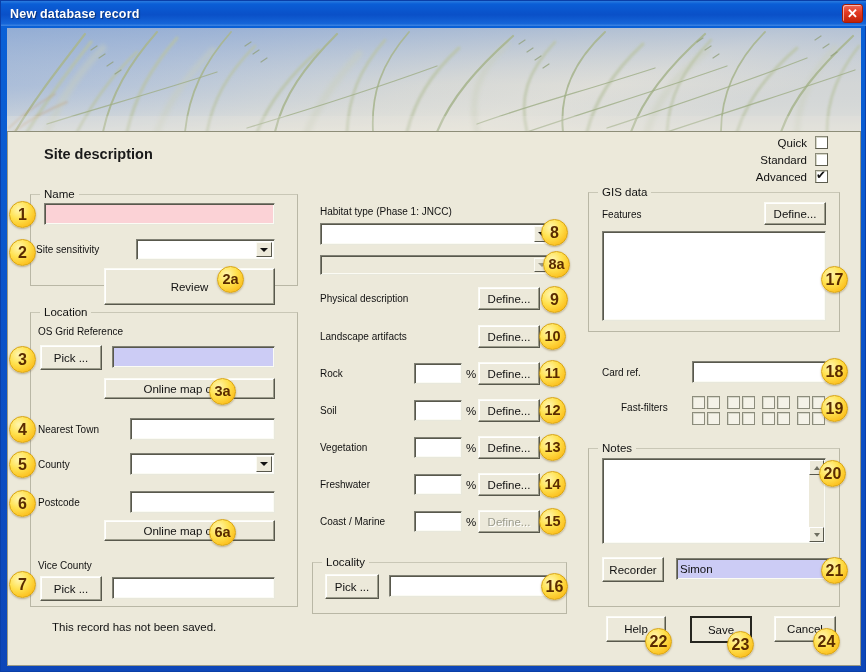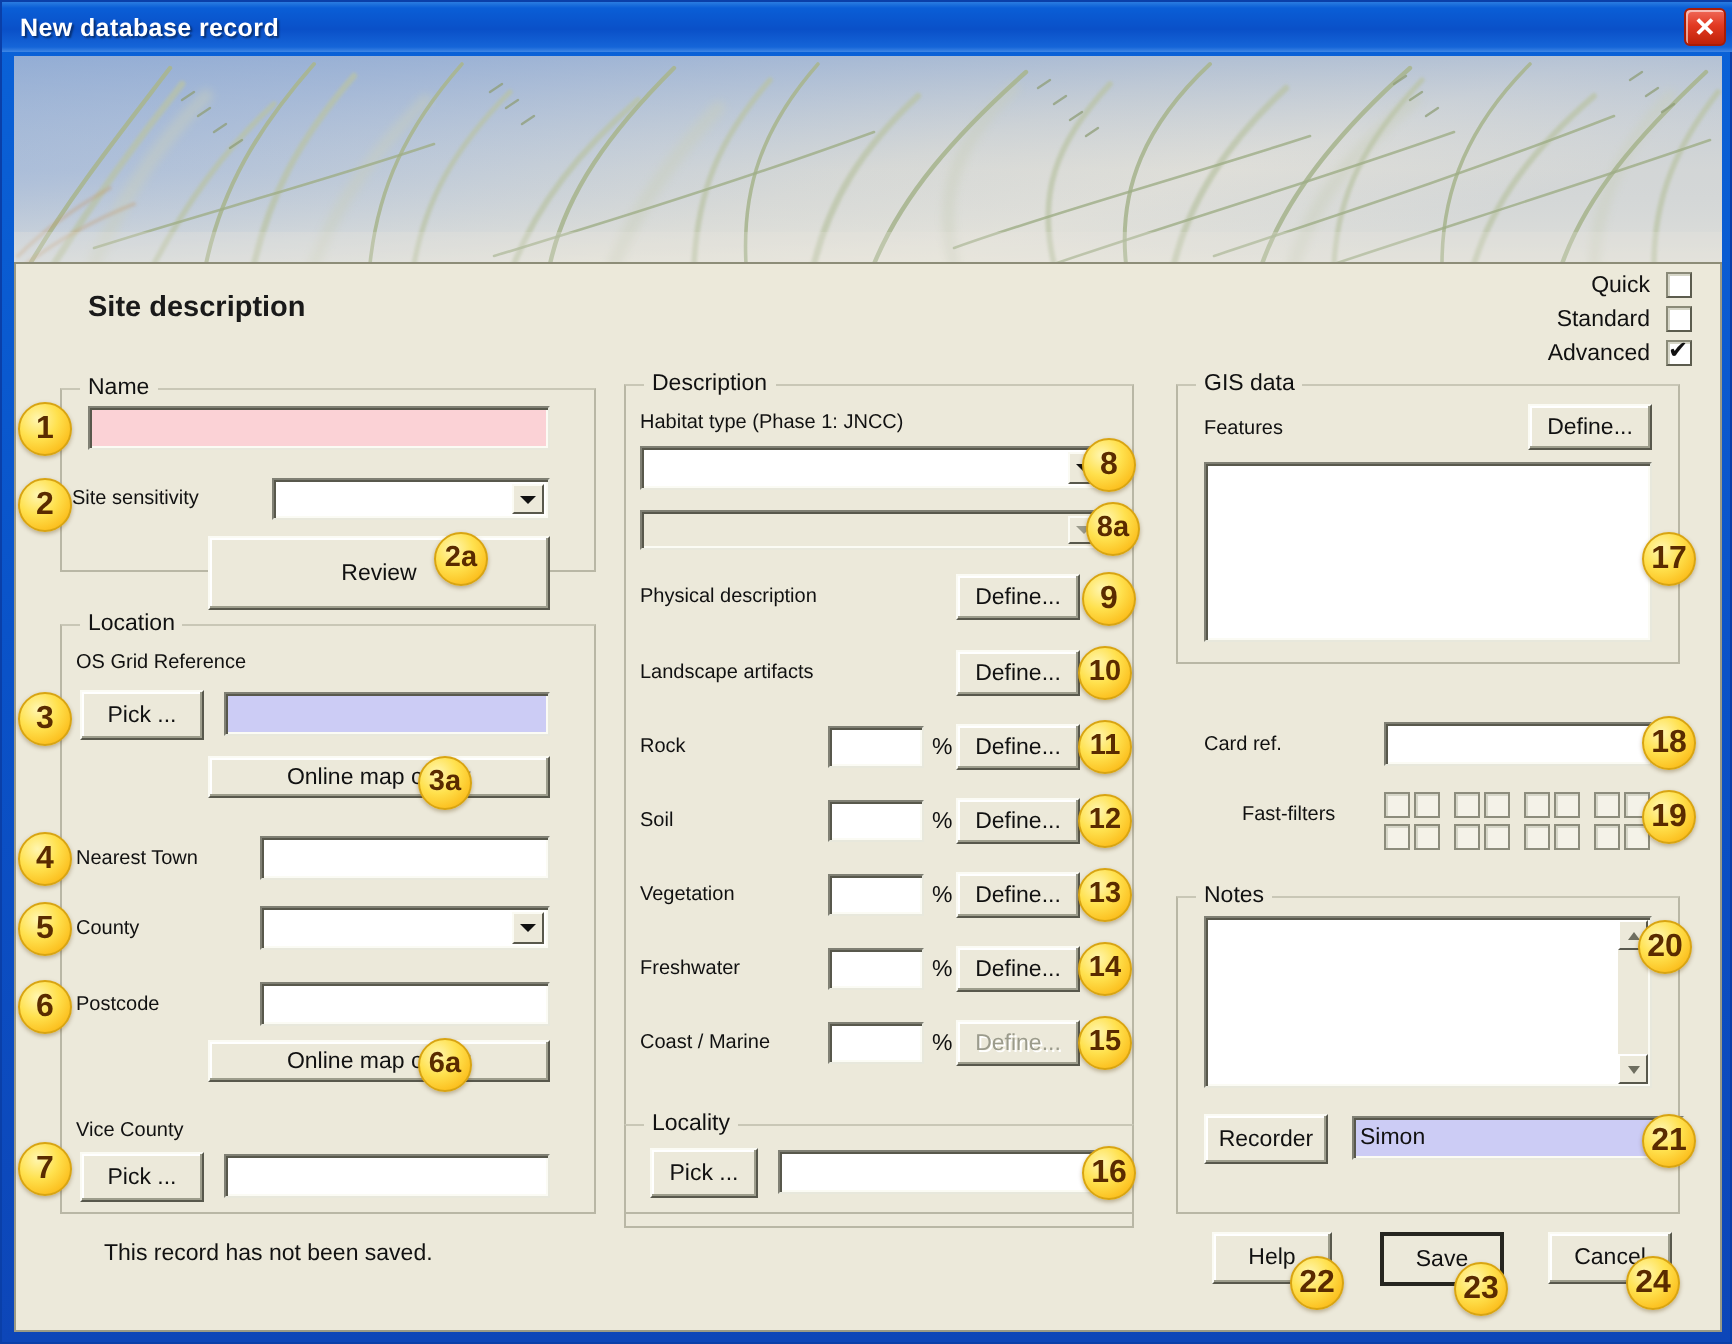--- a/index.html
+++ b/index.html
@@ -54,21 +54,21 @@
     border: 1px solid #9a9a86;
     border-top: none;
   }
 
   #page-title {
     position: absolute; left: 36px; top: 14px;
     font-size: 14.5px; font-weight: bold; color: #1a1a1a;
   }
 
   
-  #viewmodes { position: absolute; right: 14px; top: 2px; width: 96px; }
+  #viewmodes { position: absolute; right: 32px; top: 2px; width: 96px; }
   .vm-row { display: flex; align-items: center; justify-content: flex-end;
             height: 17px; font-size: 11.5px; color: #111; }
   .vm-row .vm-label { margin-right: 8px; }
   .wincheck {
     width: 13px; height: 13px; background: #fff;
     border: 1px solid #5c5c4e;
     border-top-color:#8a8a78; border-left-color:#8a8a78;
     box-shadow: inset 1px 1px 0 #d6d6c8;
     position: relative; cursor: pointer; flex: none;
   }
@@ -345,23 +345,20 @@
     <div class="fld-label" style="left:30px; top:365px;">Postcode</div>
     <div class="tin" style="left:122px; top:359px; width:145px; height:22px;"></div>
     <div class="btn" style="left:96px; top:388px; width:171px; height:21px;">Online map check</div>
 
     <div class="fld-label" style="left:30px; top:428px;">Vice County</div>
     <div class="btn" style="left:32px; top:444px; width:62px; height:25px;">Pick ...</div>
     <div class="tin" style="left:104px; top:445px; width:163px; height:22px;"></div>
 
     <div id="status">This record has not been saved.</div>
 
-    <div class="group" style="left:304px; top:60px; width:255px; height:415px;">
-      <div class="glabel">Description</div>
-    </div>
     <div class="fld-label" style="left:312px; top:74px;">Habitat type    (Phase 1: JNCC)</div>
     <div class="combo" style="left:312px; top:91px; width:233px; height:22px;">
       <div class="cb-text"></div>
       <div class="cb-arrow">
           <span></span>
         </div>
     </div>
     <div class="combo disabled" style="left:312px; top:123px; width:233px; height:20px;">
       <div class="cb-text"></div>
       <div class="cb-arrow">

